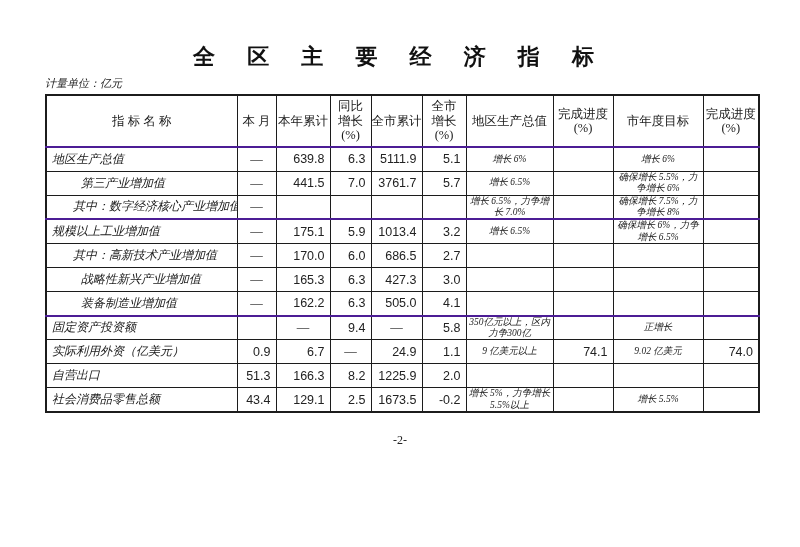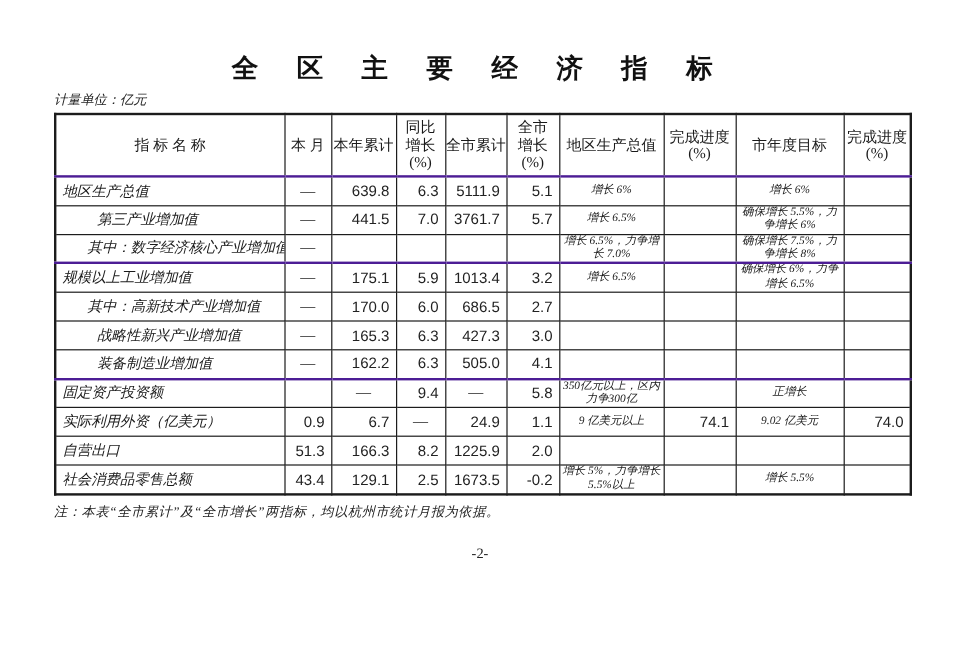--- a/index.html
+++ b/index.html
@@ -267,17 +267,16 @@
           <td class="num">1673.5</td>
           <td class="num">-0.2</td>
           <td class="target">增长 5%，力争增长 5.5%以上</td>
           <td class="num"></td>
           <td class="target">增长 5.5%</td>
           <td class="num"></td>
         </tr>
       </tbody>
   </table>
 
-  <div class="footnote">注：本表“全市累计”及“全市增长”两指标，均以杭州市统计月报为依据。</div>
 
   <div class="page-number">-2-</div>
 
 </div>
 
 </body></html>

